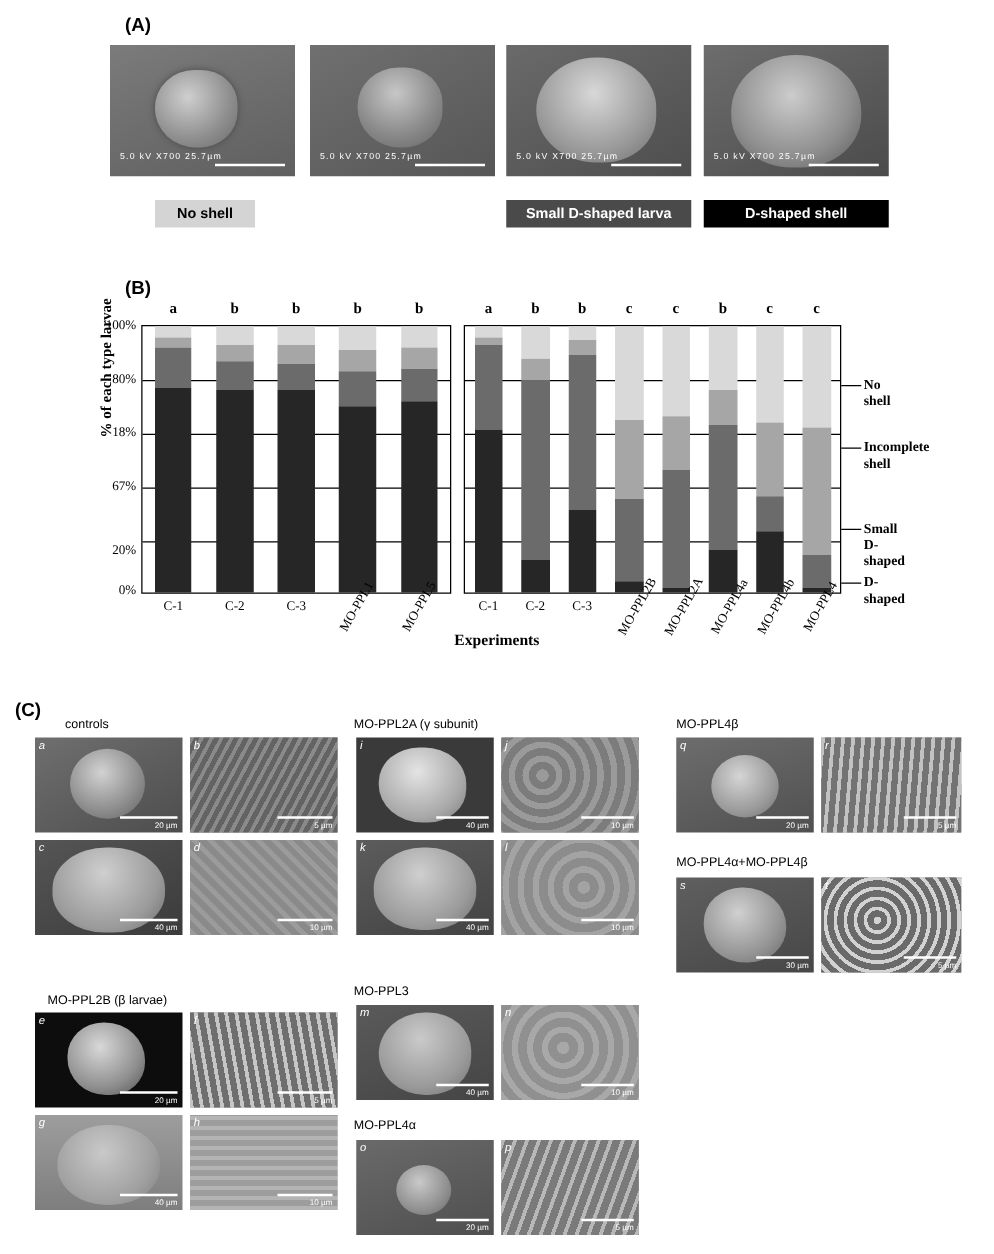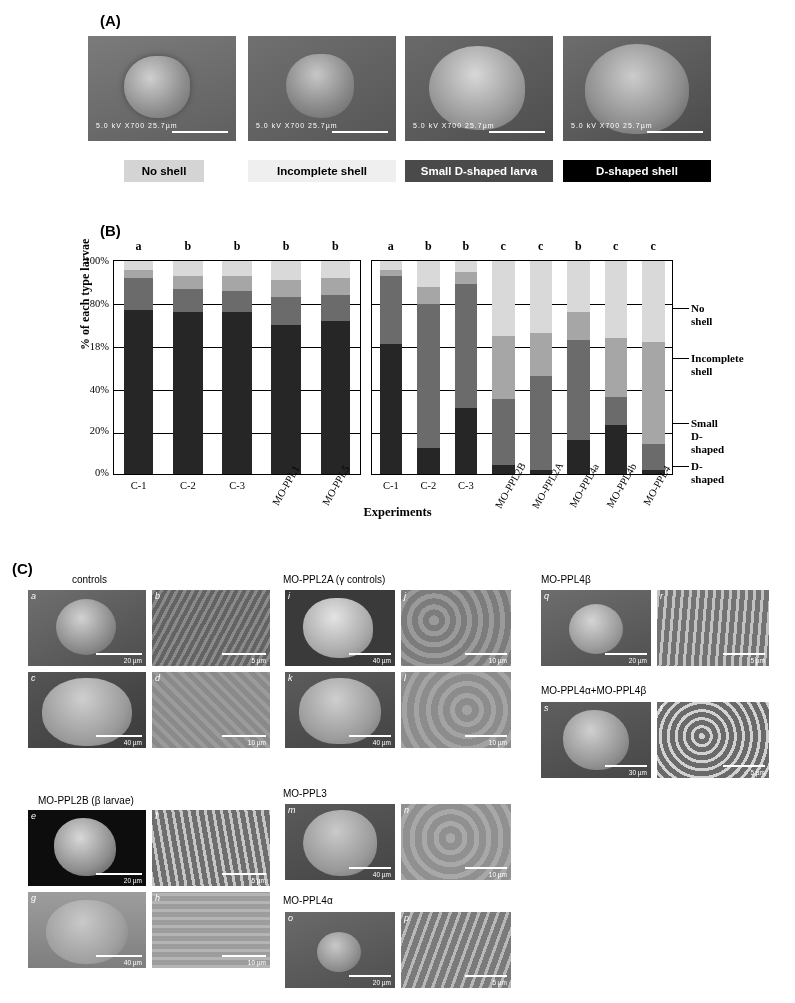--- a/index.html
+++ b/index.html
@@ -144,42 +144,39 @@
     <div class="cell" style="left:22px;top:8px;width:104px;height:90px;background:radial-gradient(circle at 46% 36%,#cccccc,#8f8f8f 60%,#585858 100%);border-radius:50% 50% 46% 46%;"></div>
     <div class="scalebar">5.0 kV   X700   25.7µm</div>
     <div class="scalebar">
         <span class="line"></span>
       </div>
   </div>
 
   <div class="capA" style="left:124px;width:80px;background:#d4d4d4;color:#000;">
     <span>No shell</span>
   </div>
-  <div class="capA" style="left:248px;width:148px;background:#efefef;color:#000;">
-    <span>Incomplete shell</span>
-  </div>
   <div class="capA" style="left:405px;width:148px;background:#4a4a4a;color:#fff;text-align:center;">
     <span>Small D-shaped larva</span>
   </div>
   <div class="capA" style="left:563px;width:148px;background:#000;color:#fff;">
     <span>D-shaped shell</span>
   </div>
 </div>
 
 <div id="panelB">
   <div class="panel-letter">(B)</div>
 
   <div id="ylabel">% of each type larvae</div>
 
   <div id="yticks">
     <div style="top:0px;">100%</div>
     <div style="top:43px;">80%</div>
     <div style="top:86px;">18%</div>
-    <div style="top:129px;">40%</div>
-    <div style="top:170px;">20%</div>
+    <div style="top:129px;">67%</div>
+    <div style="top:180px;">20%</div>
     <div style="top:212px;">0%</div>
   </div>
 
   <div id="chartArea">
     <div class="plot" id="plotLeft" style="left:0px;width:248px;">
       <div class="grid" style="top:43px;"></div>
         <div class="grid" style="top:86px;"></div>
       <div class="grid" style="top:129px;"></div>
         <div class="grid" style="top:172px;"></div>
       <div class="bars" id="barsLeft">
@@ -333,23 +330,23 @@
     <div class="legendrow" style="left:578px;top:200px;">D-shaped</div>
     <div class="leadline" style="left:560px;top:206px;width:16px;"></div>
   </div>
 
   <div id="xaxis-title">Experiments</div>
 </div>
 
 <div id="panelC">
   <div class="panel-letter">(C)</div>
 
-  <div class="grouptitle" style="left:72px;top:22px;">controls</div>
+  <div class="grouptitle" style="left:52px;top:22px;">controls</div>
   <div class="grouptitle" style="left:38px;top:243px;">MO-PPL2B (β larvae)</div>
-  <div class="grouptitle" style="left:283px;top:22px;">MO-PPL2A (γ controls)</div>
+  <div class="grouptitle" style="left:283px;top:22px;">MO-PPL2A (γ subunit)</div>
   <div class="grouptitle" style="left:283px;top:236px;">MO-PPL3</div>
   <div class="grouptitle" style="left:283px;top:343px;">MO-PPL4α</div>
   <div class="grouptitle" style="left:541px;top:22px;">MO-PPL4β</div>
   <div class="grouptitle" style="left:541px;top:133px;">MO-PPL4α+MO-PPL4β</div>
 
   <div class="sem" style="left:28px;top:38px;width:118px;height:76px;background:linear-gradient(150deg,#6f6f6f,#4d4d4d);">
     <div class="blob" style="left:28px;top:9px;width:60px;height:56px;background:radial-gradient(circle at 42% 34%,#d2d2d2,#8d8d8d 60%,#5f5f5f 100%);"></div>
     <div class="lbl">a</div>
     <div class="sc">20 µm</div>
     <div class="scline" style="width:46px;"></div>

